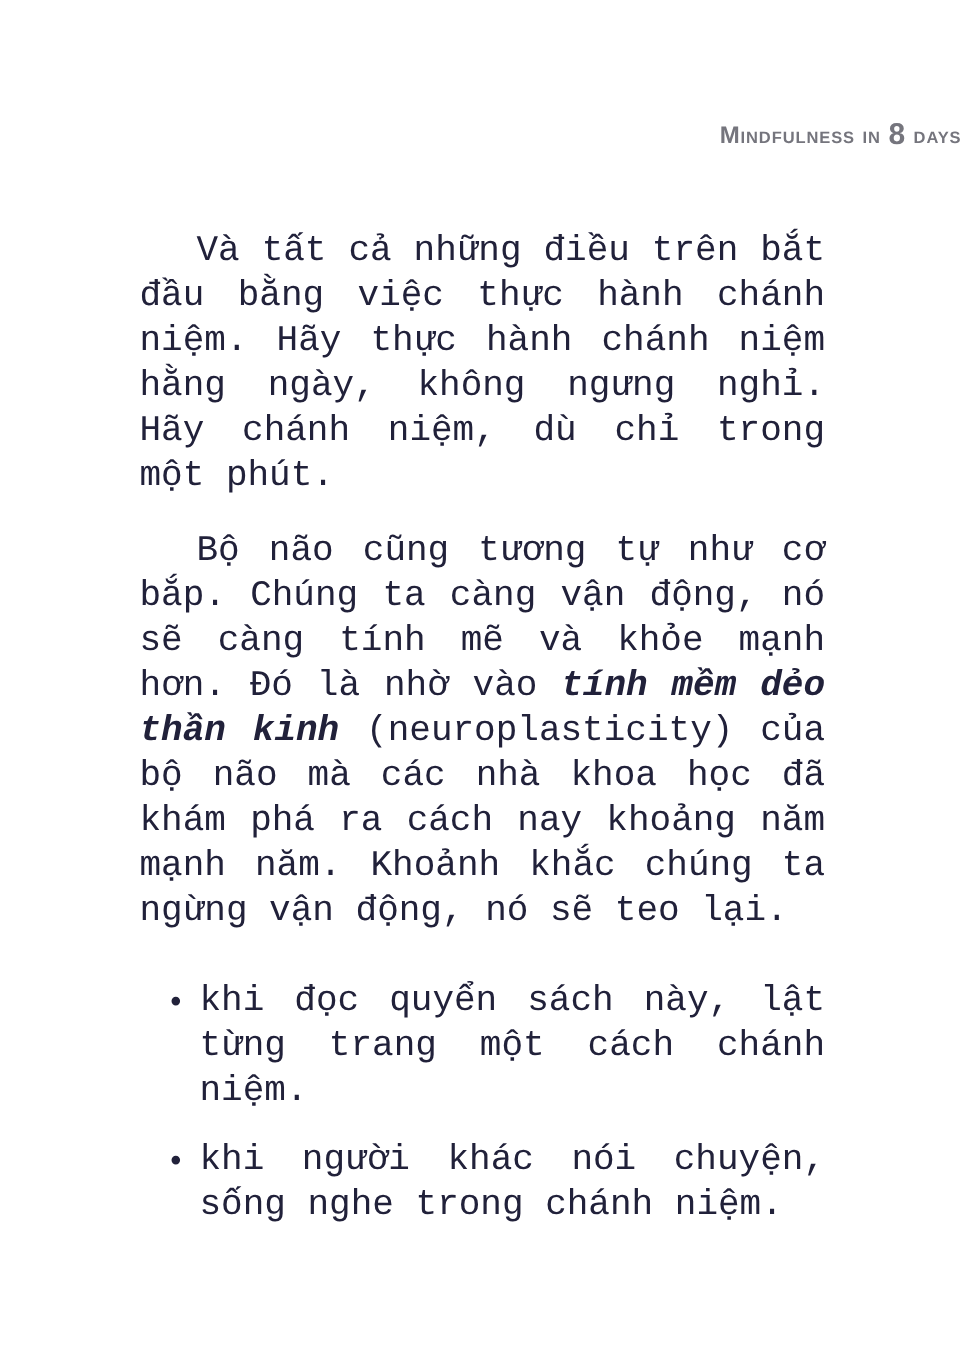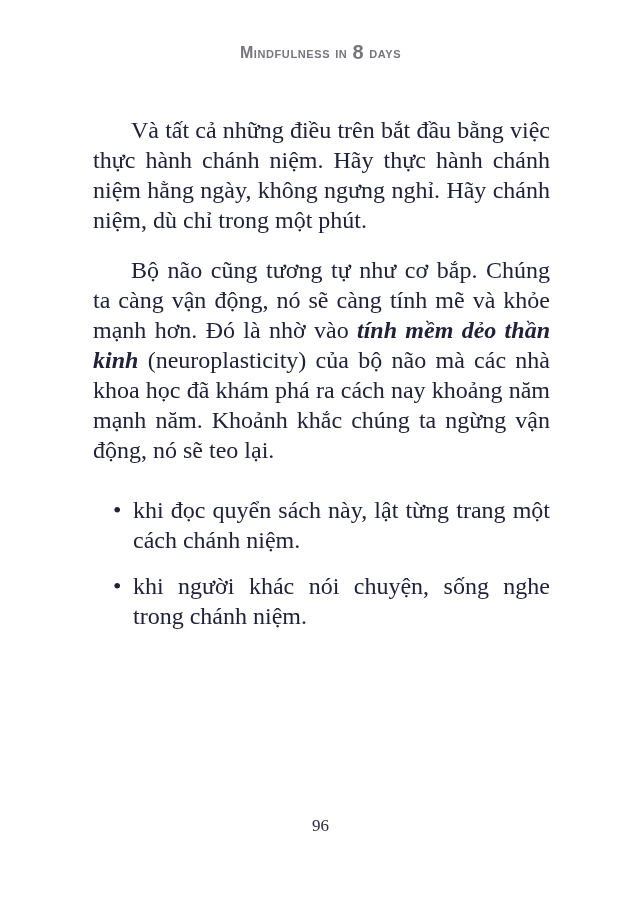--- a/index.html
+++ b/index.html
@@ -9,22 +9,22 @@
   }
   .page {
     position: relative;
     width: 641px;
     height: 898px;
     background: #ffffff;
     overflow: hidden;
     font-family: "Liberation Serif", serif;
   }
   .running-header {
-    margin-top: 42px;
-    text-align: center;
+    margin-top: 80px;
+    text-align: right;
     font-family: "Liberation Sans", sans-serif;
     font-variant: small-caps;
     font-weight: bold;
     font-size: 16px;
     letter-spacing: 0.6px;
     color: #75757d;
     line-height: 20px;
   }
   .rh-num {
     font-size: 20px;
@@ -34,20 +34,21 @@
   .text-block {
     margin: 52px 91px 0 93px; 
     color: #21213a;
     font-size: 24px;
     line-height: 30px;
     text-align: justify;
   }
   .para {
     margin: 0 0 20px 0;
     text-indent: 38px;
+    font-family: Liberation Mono, monospace;
   }
   .seg-bold-italic {
     font-style: italic;
     font-weight: bold;
   }
   .bullet-list {
     list-style: none;
     margin: 30px 0 0 0;
     padding: 0 0 0 20px;
   }
@@ -57,20 +58,21 @@
   }
   .bullet-marker {
     flex: none;
     width: 20px;
     text-align: left;
   }
   .bullet-text {
     flex: 1;
     display: block;
     text-align: justify;
+    font-family: Liberation Mono, monospace;
   }
   .page-number {
     position: absolute;
     left: 0;
     right: 0;
     top: 816px;
     text-align: center;
     font-size: 17px;
     color: #2a2a3e;
   }
@@ -95,15 +97,14 @@
         <span class="bullet-text">khi đọc quyển sách này, lật từng trang một cách chánh niệm.</span>
       </li>
       <li class="bullet-item">
         <span class="bullet-marker">•</span>
         <span class="bullet-text">khi người khác nói chuyện, sống nghe trong chánh niệm.</span>
       </li>
     </ul>
 
   </main>
 
-  <footer class="page-number">96</footer>
 
 </div>
 
 </body></html>

